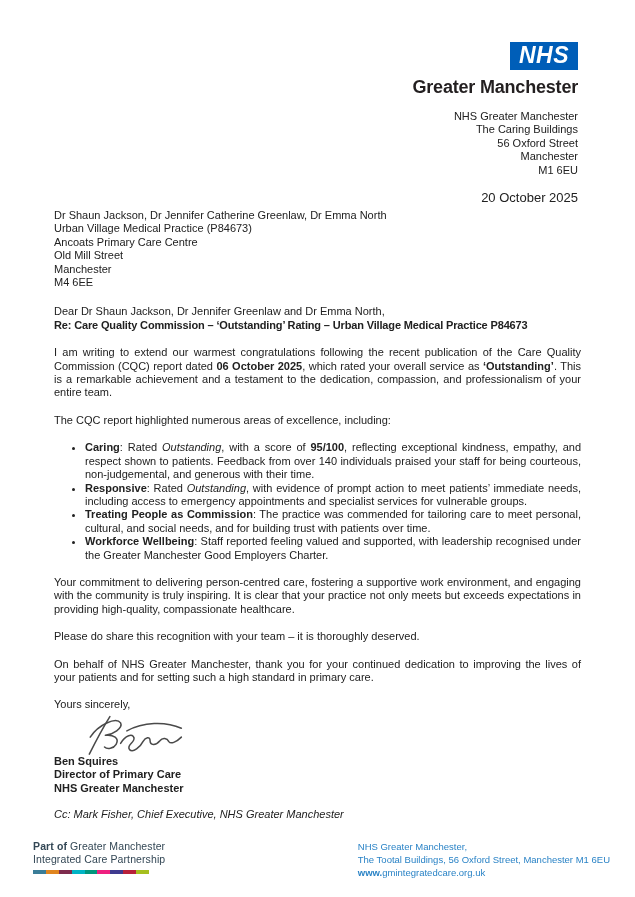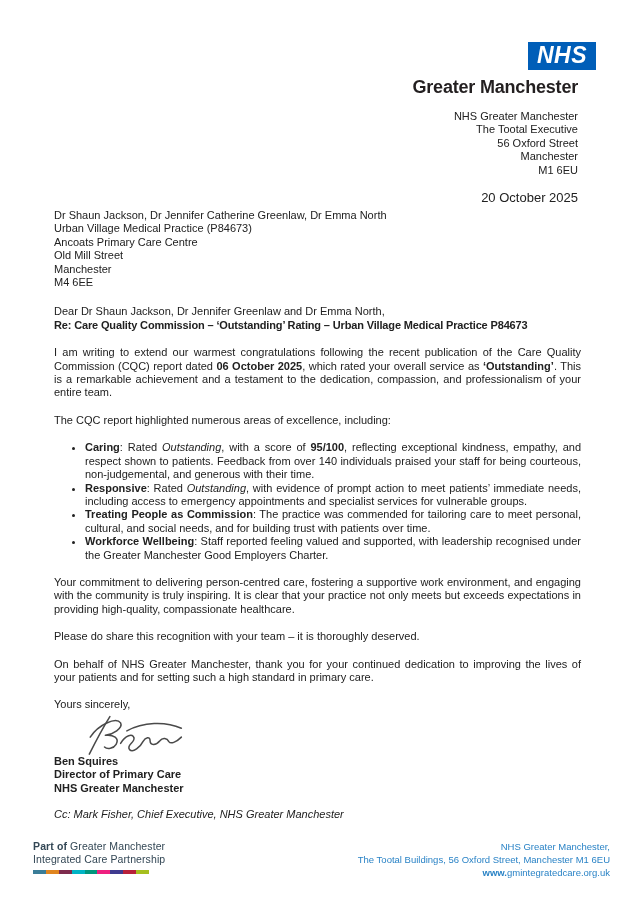--- a/index.html
+++ b/index.html
@@ -8,21 +8,21 @@
     position:relative;
     width:635px; height:897px;
     margin:0 auto;
     background:#ffffff;
     font-family:"Liberation Sans", sans-serif;
     color:#212121;
     overflow:hidden;
   }
   
   .nhs-logo {
-    position:absolute; top:42px; right:39px;
+    position:absolute; top:42px; right:57px;
     width:68px; height:28px;
     background:#005EB8;
     color:#ffffff;
     display:flex; align-items:center; justify-content:center;
     font-weight:700; font-style:italic;
     font-size:23px; letter-spacing:0.5px;
     padding-bottom:2px;
   }
   .org-name {
     position:absolute; top:77px; right:57px;
@@ -61,39 +61,39 @@
     position:absolute; left:33px; top:840px;
     font-size:10.5px; line-height:13px;
     color:#334755; letter-spacing:0.1px;text-align:center;
   }
   .partnership-bar {
     display:flex; width:116px; height:4px; margin-top:4px;
   }
   .partnership-bar span { flex:1; height:100%; }
   .footer-right {
     position:absolute; right:25px; top:840px;
-    text-align:right; font-size:9.5px; line-height:13px;
+    font-size:9.5px; line-height:13px;
     color:#2a83c6;
   }
   .sig-path { stroke:#4a4a4a; stroke-width:1.7; fill:none;
     stroke-linecap:round; stroke-linejoin:round; }
 </style>
 </head>
 <body>
 
 <div class="page">
 
   <div class="nhs-logo">
     <span>NHS</span>
   </div>
   <div class="org-name">Greater Manchester</div>
 
   <div class="sender-address">
     <div>NHS Greater Manchester</div>
-    <div>The Tootal Executive</div>
+    <div>The Caring Buildings</div>
     <div>56 Oxford Street</div>
     <div>Manchester</div>
     <div>M1 6EU</div>
   </div>
 
   <div class="letter-date">20 October 2025</div>
 
   <div class="letter-body">
 
     <div class="recipient-address">

